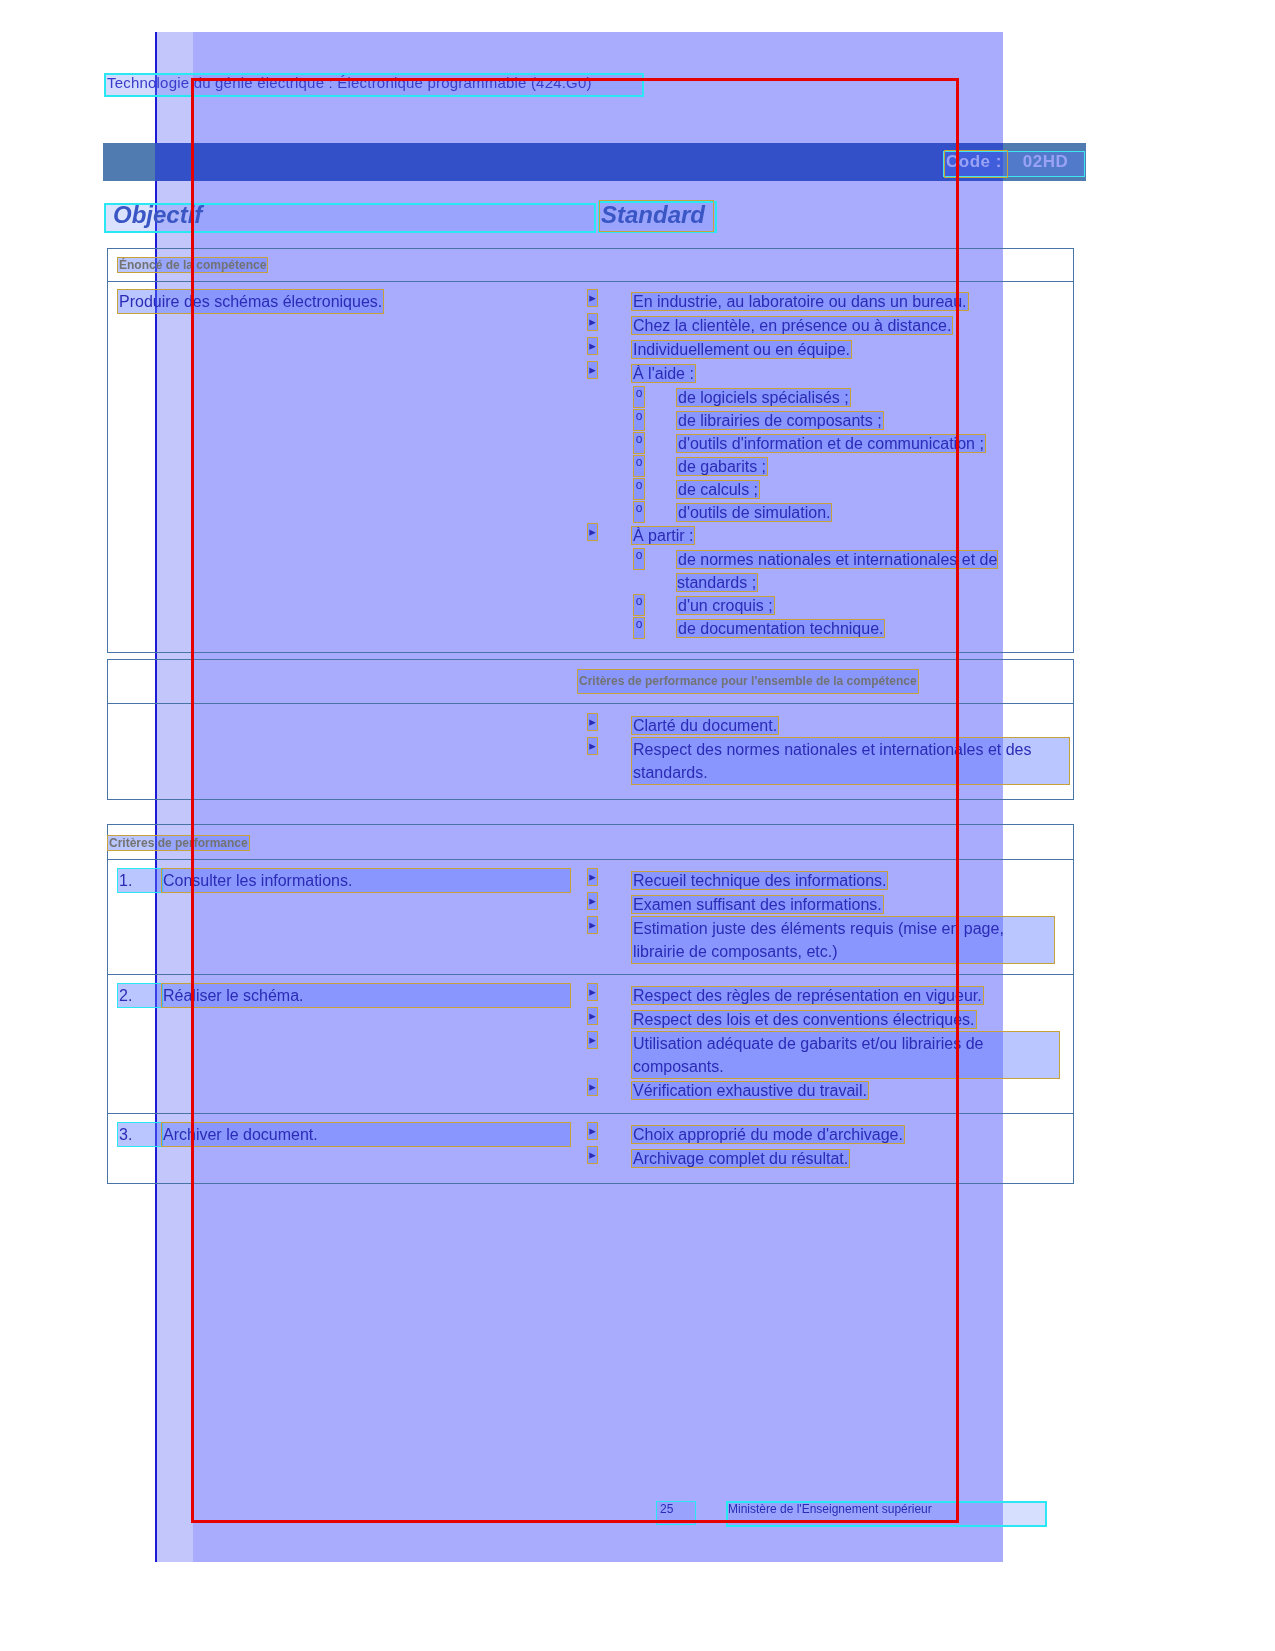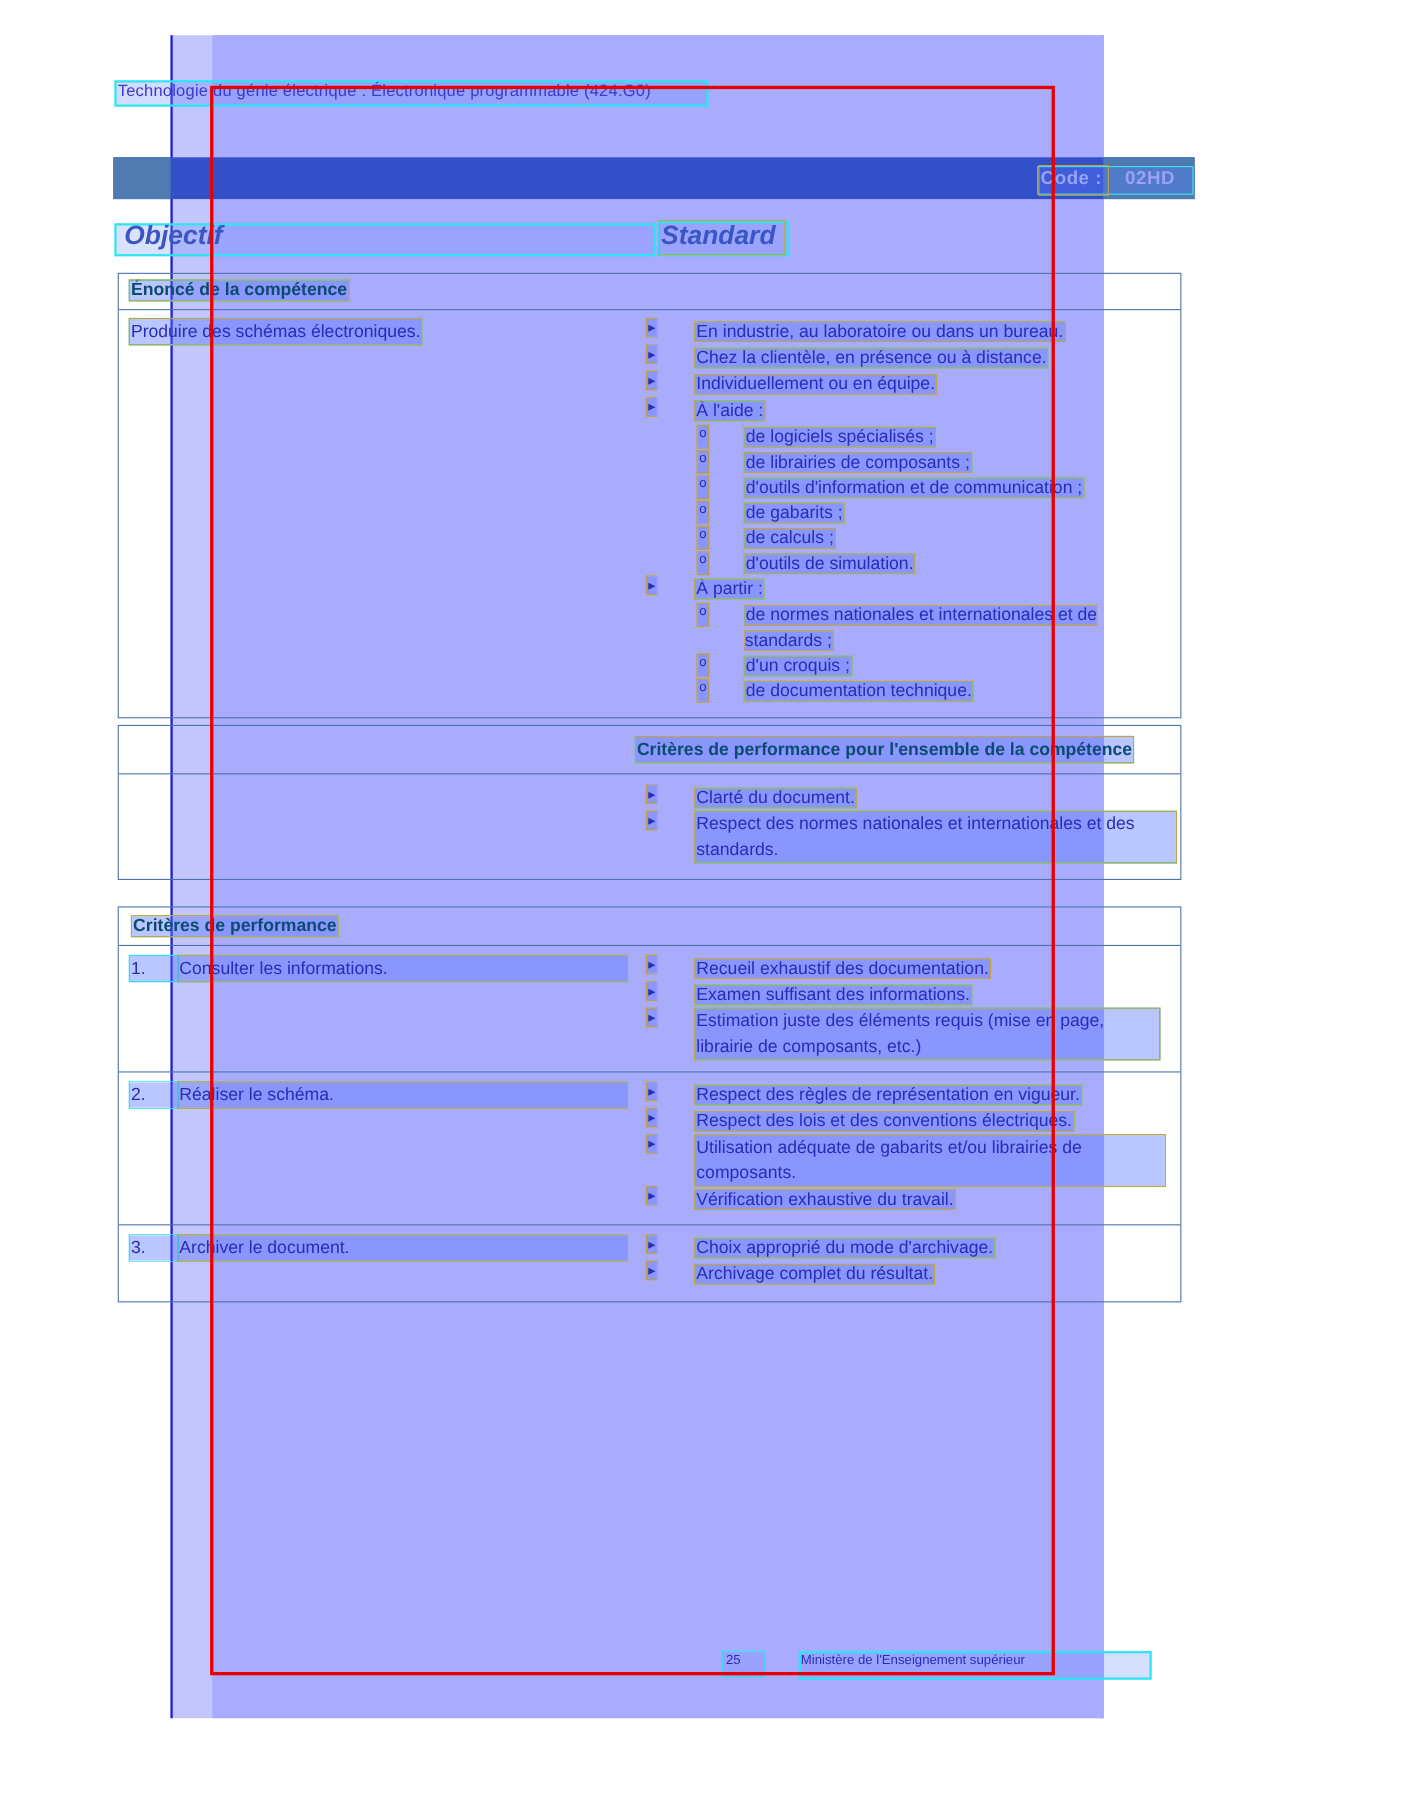--- a/index.html
+++ b/index.html
@@ -87,22 +87,22 @@
     position:absolute;left:107px;width:967px;
     border:1px solid #4a74a8;box-sizing:border-box;
     background:transparent;
   }
   .trow{display:flex;border-bottom:1px solid #4a74a8;}
   .trow:last-child{border-bottom:none;}
   .cL{width:470px;box-sizing:border-box;padding:6px 8px 8px 10px;}
   .cR{flex:1;box-sizing:border-box;padding:6px 4px 8px 4px;}
 
   .th{
-    font-family:"Liberation Sans", sans-serif;font-size:16px;font-weight:bold;
-    color:#0c4a6e;position:relative;display:inline-block;
+    font-family:"Liberation Sans", sans-serif;font-size:12px;font-weight:bold;
+    color:#737373;position:relative;display:inline-block;
   }
   .td{
     font-family:"Liberation Sans", sans-serif;font-size:16px;color:#2b2bb5;
     position:relative;display:inline-block;line-height:23px;
   }
 
   
   .sel{
     background:rgba(90,120,255,.42);
     box-shadow:0 0 0 1px #29e8f3;
@@ -283,37 +283,37 @@
           <span class="sel ocr" style="display:inline-block;max-width:438px;">Respect des normes nationales et internationales et des standards.</span>
         </li>
       </ul>
     </div>
   </div>
 </div>
 
 <div class="tbl" id="tbl3" style="top:824px;">
 
   <div class="trow">
-    <div class="cR" style="padding-left:12px;padding-top:8px;padding-bottom:8px;">
+    <div class="cR" style="padding-left:0;padding-top:8px;padding-bottom:8px;">
       <span class="th sel ocr">Critères de performance</span>
     </div>
   </div>
 
   <div class="trow">
     <div class="cL" style="padding-top:9px;padding-bottom:10px;">
       <div class="numrow">
         <span class="td num sel">1.</span>
         <span class="td numtxt sel ocr">Consulter les informations.</span>
       </div>
     </div>
     <div class="cR" style="padding-top:9px;padding-bottom:10px;">
       <ul class="b1">
         <li>
           <span class="mk">▸</span>
-          <span class="sel ocr">Recueil exhaustif des documentation.</span>
+          <span class="sel ocr">Recueil technique des informations.</span>
         </li>
         <li>
           <span class="mk">▸</span>
           <span class="sel ocr">Examen suffisant des informations.</span>
         </li>
         <li>
           <span class="mk">▸</span>
           <span class="sel ocr" style="display:inline-block;max-width:420px;">Estimation juste des éléments requis (mise en page, librairie de composants, etc.)</span>
         </li>
       </ul>

